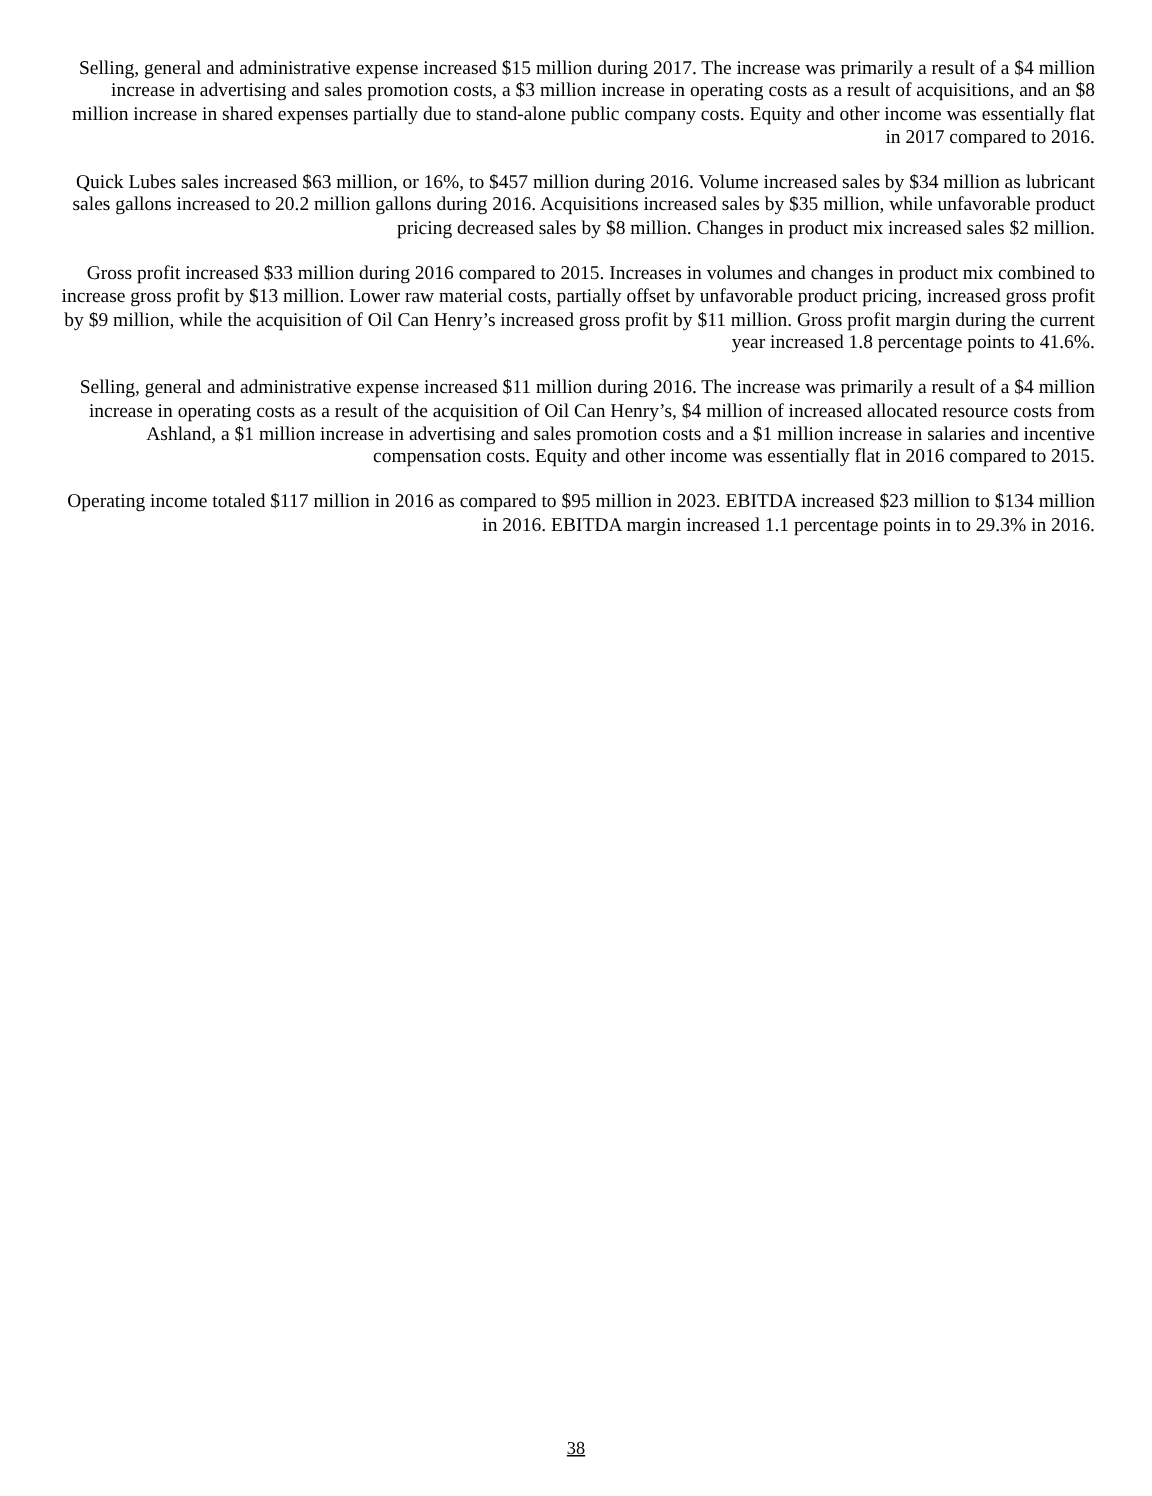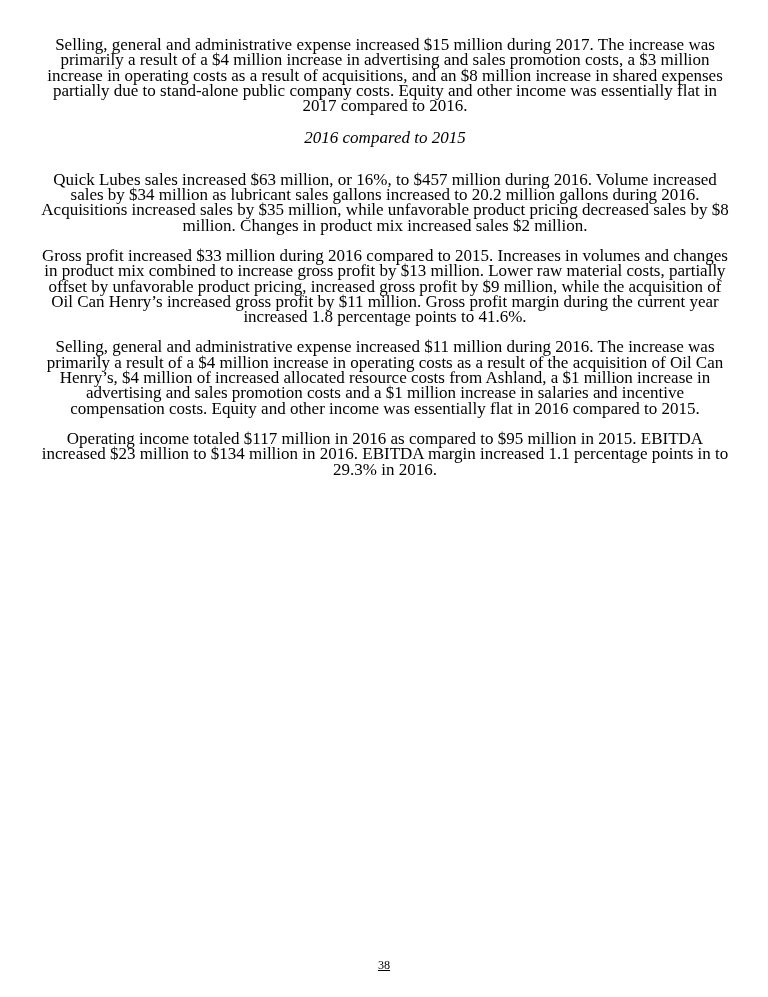--- a/index.html
+++ b/index.html
@@ -19,23 +19,23 @@
     top: 0; left: 0;
     width: 768px;
     height: 997px;
     background: #ffffff;
   }
   .content {
     position: absolute;
     top: 37px;
     left: 40px;
     width: 690px;
-    font-size: 17px;
+    font-size: 13px;
     line-height: 15.3px;
-    text-align: center;
+    text-align: right;
   }
   .para {
     margin-bottom: 15px;
   }
   .section-heading {
     font-style: italic;
     margin-top: 17px;
     margin-bottom: 26px;
   }
   .page-number {
@@ -47,21 +47,20 @@
     font-size: 12.2px;
     text-decoration: underline;
   }
 </style>
 </head>
 <body>
 
 <div class="page">
   <div class="content">
     <p class="para">Selling, general and administrative expense increased $15 million during 2017. The increase was primarily a result of a $4 million increase in advertising and sales promotion costs, a $3 million increase in operating costs as a result of acquisitions, and an $8 million increase in shared expenses partially due to stand-alone public company costs. Equity and other income was essentially flat in 2017 compared to 2016.</p>
-    <p class="section-heading">2016 compared to 2015</p>
     <p class="para">Quick Lubes sales increased $63 million, or 16%, to $457 million during 2016. Volume increased sales by $34 million as lubricant sales gallons increased to 20.2 million gallons during 2016. Acquisitions increased sales by $35 million, while unfavorable product pricing decreased sales by $8 million. Changes in product mix increased sales $2 million.</p>
     <p class="para">Gross profit increased $33 million during 2016 compared to 2015. Increases in volumes and changes in product mix combined to increase gross profit by $13 million. Lower raw material costs, partially offset by unfavorable product pricing, increased gross profit by $9 million, while the acquisition of Oil Can Henry’s increased gross profit by $11 million. Gross profit margin during the current year increased 1.8 percentage points to 41.6%.</p>
     <p class="para">Selling, general and administrative expense increased $11 million during 2016. The increase was primarily a result of a $4 million increase in operating costs as a result of the acquisition of Oil Can Henry’s, $4 million of increased allocated resource costs from Ashland, a $1 million increase in advertising and sales promotion costs and a $1 million increase in salaries and incentive compensation costs. Equity and other income was essentially flat in 2016 compared to 2015.</p>
-    <p class="para">Operating income totaled $117 million in 2016 as compared to $95 million in 2015. EBITDA increased $23 million to $134 million in 2016. EBITDA margin increased 1.1 percentage points in to 29.3% in 2016.</p>
+    <p class="para">Operating income totaled $117 million in 2016 as compared to $95 million in 2023. EBITDA increased $23 million to $134 million in 2016. EBITDA margin increased 1.1 percentage points in to 29.3% in 2016.</p>
   </div>
 
   <div class="page-number">38</div>
 </div>
 
 </body></html>

